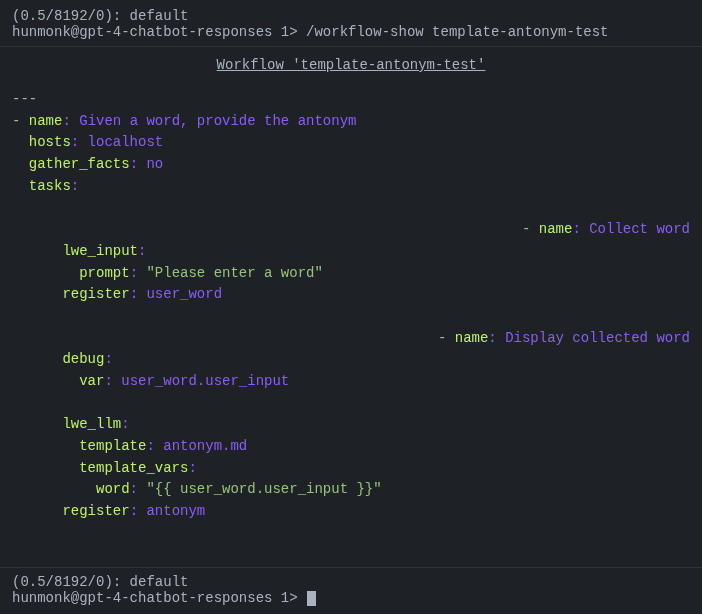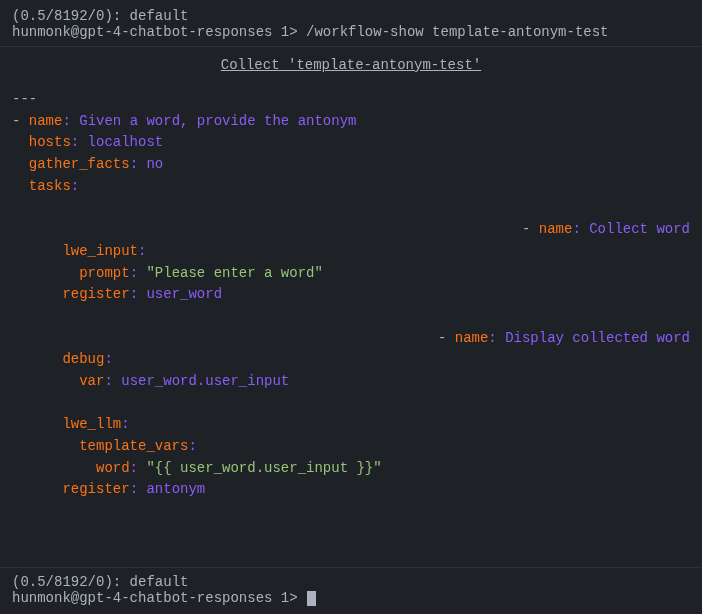--- a/index.html
+++ b/index.html
@@ -70,21 +70,21 @@
 
     .separator {
       color: #abb2bf;
     }
 
     .dash-item {
       color: #abb2bf;
     }
 
     .key-red {
-      color: #f97316;
+      color: #bef264;
     }
 
     .value-white {
       color: #8b5cf6;
     }
 
     .value-string {
       color: #98c379;
     }
 
@@ -130,21 +130,21 @@
   <div class="top-bar">
     <div class="top-bar-line1">
       <span>(0.5/8192/0): default</span>
     </div>
     <div class="top-bar-line2">
       <span class="prompt-text">hunmonk@gpt-4-chatbot-responses 1&gt; </span><span class="command-text">/workflow-show template-antonym-test</span>
     </div>
   </div>
 
   <div class="content-area">
-    <div class="workflow-title">Collect 'template-antonym-test'</div>
+    <div class="workflow-title">Workflow 'template-antonym-test'</div>
 
     <div class="yaml-block">
       <span class="line separator">---</span>
 
       <span class="line"><span class="dash-item">- </span><span class="key-red">name</span><span class="value-white">: Given a word, provide the antonym</span></span>
 
       <span class="line indent1"><span class="key-red">hosts</span><span class="value-white">: localhost</span></span>
 
       <span class="line indent1"><span class="key-red">gather_facts</span><span class="value-white">: no</span></span>
 
@@ -166,20 +166,21 @@
 
       <span class="line indent3"><span class="key-red">debug</span><span class="value-white">:</span></span>
 
       <span class="line indent4"><span class="key-red">var</span><span class="value-white">: user_word.user_input</span></span>
 
       <span class="line"> </span>
 
 
       <span class="line indent3"><span class="key-red">lwe_llm</span><span class="value-white">:</span></span>
 
+      <span class="line indent4"><span class="key-red">template</span><span class="value-white">: antonym.md</span></span>
 
       <span class="line indent4"><span class="key-red">template_vars</span><span class="value-white">:</span></span>
 
       <span class="line" style="padding-left: 10ch;"><span class="key-red">word</span><span class="value-white">: </span><span class="value-string">"{{ user_word.user_input }}"</span></span>
 
       <span class="line indent3"><span class="key-red">register</span><span class="value-white">: antonym</span></span>
 
       <span class="line"> </span>
 
       <span class="line indent2"></span>

